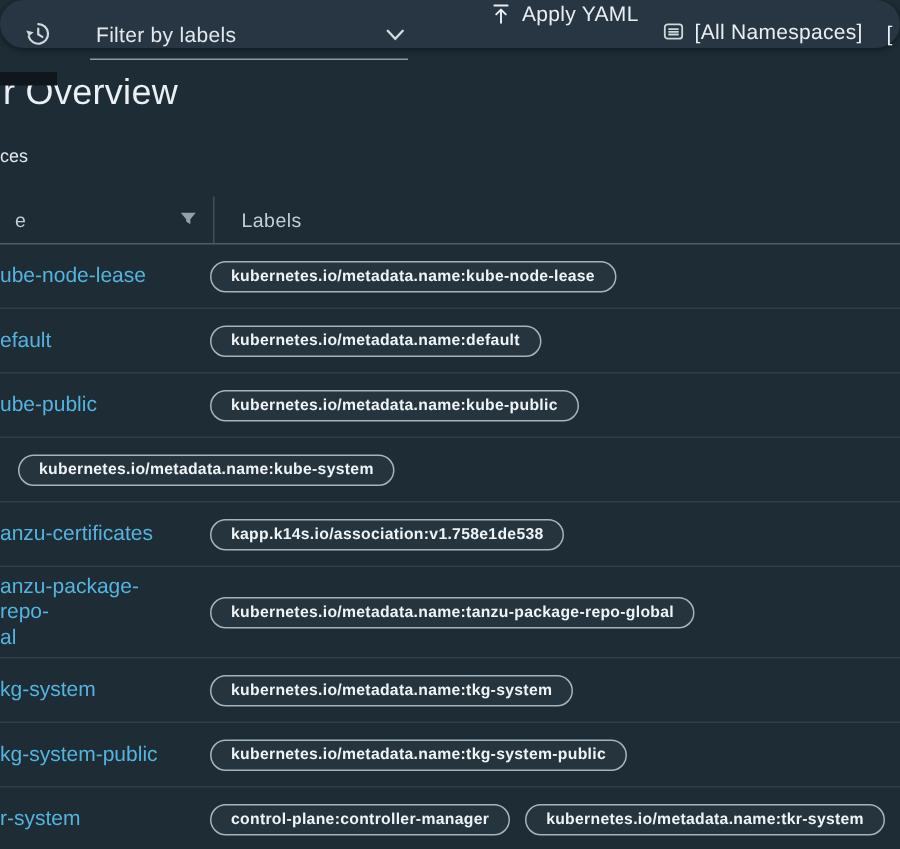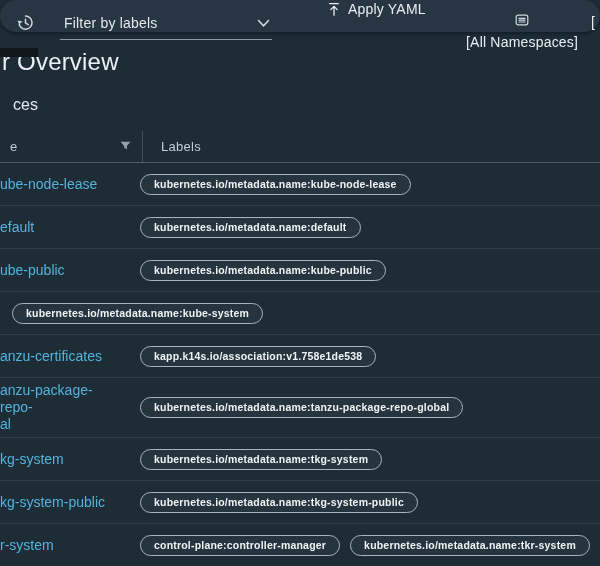--- a/index.html
+++ b/index.html
@@ -19,30 +19,30 @@
   .tb-item{position:absolute;display:flex;align-items:center;gap:7px;
     color:#e9eef2;font-size:14px;letter-spacing:.2px;cursor:pointer;background:none;border:none;padding:0;}
   .history-btn{left:16px;top:13px;}
   .filter-select{
     left:60px;top:7px;width:212px;height:32px;
     border-bottom:1px solid #8b99a3;gap:0;
   }
   .filter-select .sel-text{flex:1;padding-left:4px;color:#e2e8ec;font-size:14px;}
   .filter-select .chev{display:flex;align-items:center;padding-right:2px;}
   .apply-yaml{left:327px;top:1px;}
-  .all-ns{left:466px;top:13px;flex-direction:column;}
+  .all-ns{left:442px;top:13px;}
   .clip-bracket{left:591px;top:14px;color:#e9eef2;font-size:14px;}
   .notch{position:absolute;left:0;top:48px;width:38px;height:9px;background:#0f171c;z-index:2;}
   
   .page-title{
     margin:14px 0 0 2px;font-size:24px;line-height:32px;font-weight:400;
     color:#eaf0f3;letter-spacing:.2px;
   }
   .page-subtitle{
-    margin:17px 0 0 13px;font-size:16px;line-height:19px;font-weight:400;color:#e2e9ec;
+    margin:17px 0 0 0;font-size:12px;line-height:19px;font-weight:400;color:#e2e9ec;
   }
   
   .datagrid{margin-top:17px;}
   .dg-header{
     display:flex;align-items:center;height:31px;
     border-bottom:1px solid rgba(150,180,195,.38);
     color:#c3ced5;font-size:13px;letter-spacing:.3px;padding-left:14px;
   }
   .col-name-h{
     position:relative;width:128px;height:100%;flex-shrink:0;

